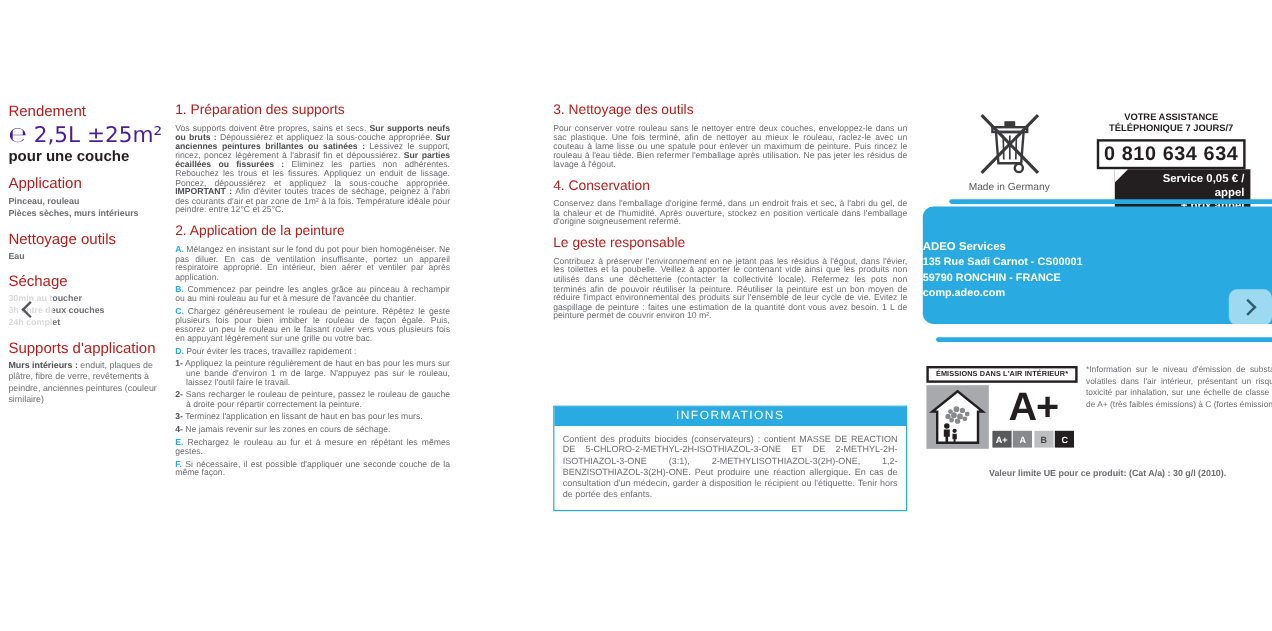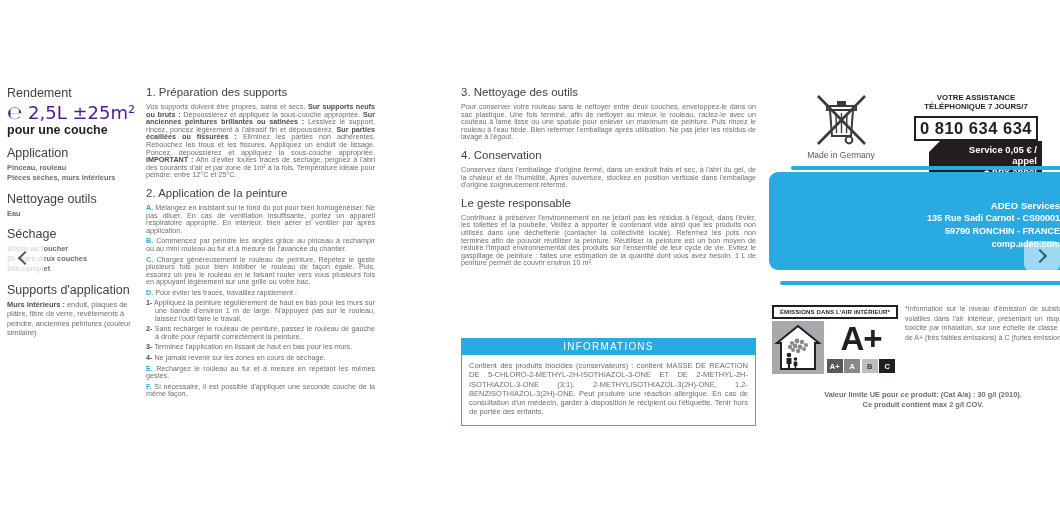--- a/index.html
+++ b/index.html
@@ -1,20 +1,20 @@
 <!DOCTYPE html>
 <html><head>
 <meta charset="utf-8">
 <style>
   html,body{margin:0;padding:0;background:#fff;}
   .sheet{position:relative;width:1060px;height:526px;background:#fff;overflow:hidden;
          font-family:"Liberation Sans",sans-serif;color:#6d6e71;-webkit-font-smoothing:antialiased;}
 
   
-  .hc{color:#404040;font-weight:400;font-size:11.5px;line-height:13px;margin:0 0 4px;}
+  .hc{color:#b91c1c;font-weight:400;font-size:11.5px;line-height:13px;margin:0 0 4px;}
   .mt{margin-top:8px;}
   .body{font-size:7.2px;line-height:7.6px;margin:0 0 5px;text-align:justify;}
   .b{font-weight:bold;color:#4d4e50;}
   .k{color:#29abe2;font-weight:bold;}
 
   
   .col1{position:absolute;left:7px;top:86px;width:136px;}
   .col1 .hc{font-size:12.5px;line-height:14px;margin:9px 0 3px;}
   .col1 .hc:first-child{margin-top:0;}
   .yield{font-size:18px;color:#4c1d95;line-height:20px;font-family:"DejaVu Sans","Liberation Sans",sans-serif;}
@@ -40,21 +40,21 @@
   .assist-l{font-size:7.8px;font-weight:bold;color:#231f20;line-height:9.3px;}
   .phone-box{margin:4px auto 3px;width:120px;border:2.5px solid #231f20;background:#fff;font-size:16.5px;
              font-weight:bold;color:#231f20;text-align:center;line-height:21px;letter-spacing:0.5px;}
   .service-box{position:absolute;left:929px;top:141px;width:94px;background:#231f20;color:#fff;font-weight:bold;
                font-size:9.5px;line-height:11px;text-align:right;padding:3px 5px 4px 14px;border-radius:0 0 3px 3px;}
   .service-box::before{content:"";position:absolute;left:0;top:0;width:0;height:0;
                border-top:11px solid #fff;border-right:11px solid transparent;}
 
   .line-top{position:absolute;left:791px;top:166px;width:269px;height:3.5px;background:#29abe2;border-radius:2px 0 0 2px;}
   .adeo{position:absolute;left:769px;top:172px;width:291px;height:98px;background:#29abe2;border-radius:9px 0 0 9px;
-        color:#fff;text-align:right;padding-top:27px;box-sizing:border-box;}
+        color:#fff;text-align:left;padding-top:27px;box-sizing:border-box;}
   .adeo-name{font-weight:bold;font-size:9.5px;line-height:13px;}
   .adeo .ln{font-size:9px;line-height:13px;}
   .line-bottom{position:absolute;left:780px;top:281px;width:280px;height:4px;background:#29abe2;border-radius:2px 0 0 2px;}
 
   
   .nav-prev{position:absolute;left:2px;top:239px;width:42px;height:38px;border-radius:9px;background:rgba(255,255,255,0.75);
             display:flex;align-items:center;justify-content:center;z-index:6;cursor:pointer;}
   .nav-next{position:absolute;left:1024px;top:241px;width:36px;height:30px;border-radius:7px;background:rgba(255,255,255,0.55);
             display:flex;align-items:center;justify-content:center;z-index:6;cursor:pointer;}
   .chev{display:block;width:8px;height:8px;border-top:2.6px solid currentColor;border-right:2.6px solid currentColor;}
@@ -216,16 +216,15 @@
             <div class="cell s3">B</div>
             <div class="cell s4">C</div>
           </div>
       </div>
     </div>
   </div>
   <div class="emis-note">*Information sur le niveau d'émission de substances volatiles dans l'air intérieur, présentant un risque de toxicité par inhalation, sur une échelle de classe allant de A+ (très faibles émissions) à C (fortes émissions).</div>
 
   <div class="vle">
       <div class="ln">Valeur limite UE pour ce produit: (Cat A/a) : 30 g/l (2010).</div>
-      <div class="ln">Ce produit contient max 2 g/l COV.</div>
     </div>
 
 </div>
 
 </body></html>

